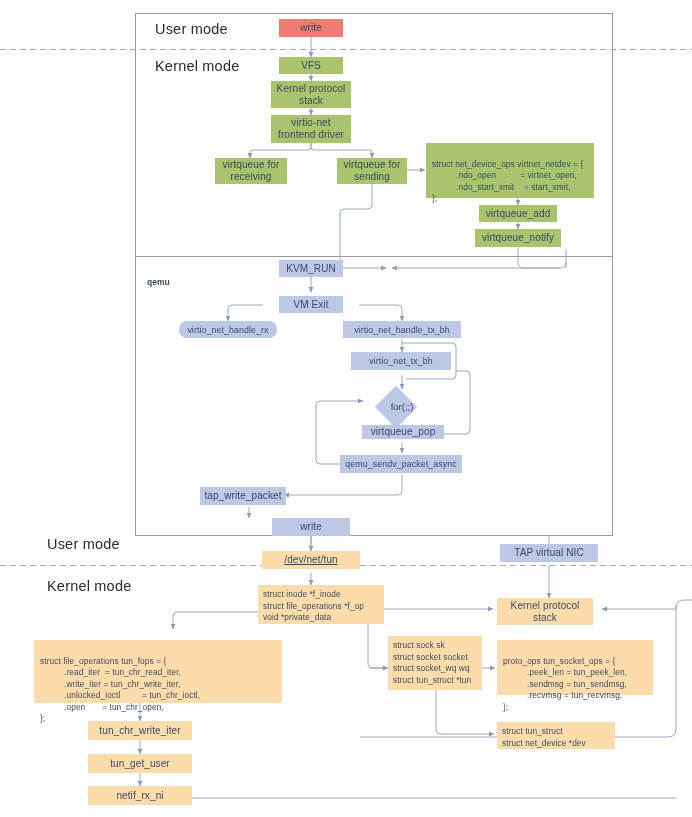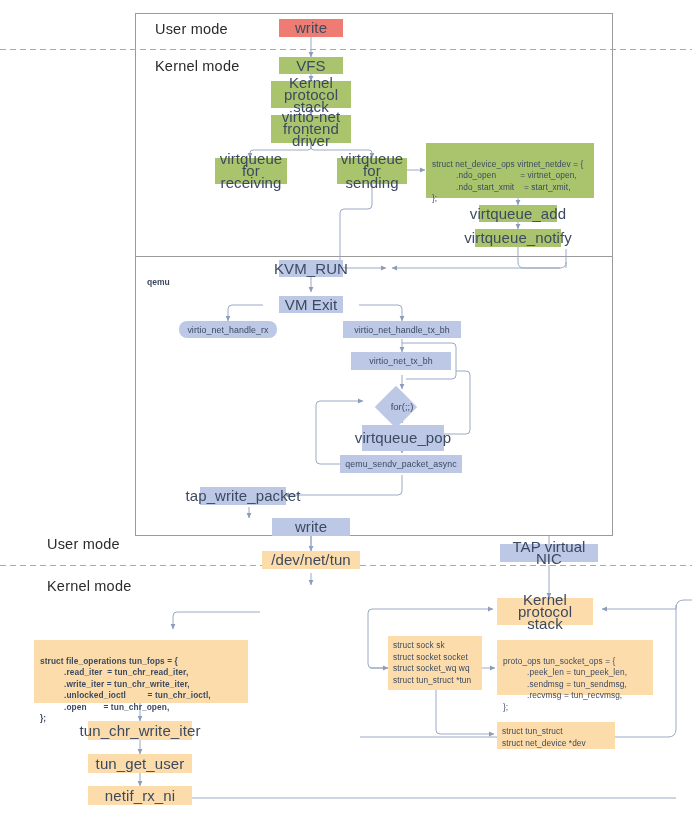--- a/index.html
+++ b/index.html
@@ -21,21 +21,21 @@
     pointer-events:none;
   }
   
   .node{
     position:absolute;
     box-sizing:border-box;
     display:flex;
     align-items:center;
     justify-content:center;
     text-align:center;
-    font-size:15px;
+    font-size:10px;
     line-height:12px;
     color:#3c4a60;
     letter-spacing:.1px;
     padding:2px 3px;
   }
   .green{background:#a9c46c;}
   .blue{background:#bcc8e6;}
   .red{background:#ef7c73;}
   .orange{background:#fcdcab;}
   .node.code{
@@ -231,34 +231,37 @@
 
   <div class="node blue" style="left:179px;top:321px;width:98px;height:17px;font-size:8.8px;border-radius:8px;">virtio_net_handle_rx</div>
 
   <div class="node blue" style="left:343px;top:321px;width:118px;height:17px;font-size:8.8px;">virtio_net_handle_tx_bh</div>
 
   <div class="node blue" style="left:351px;top:352px;width:100px;height:18px;font-size:8.8px;">virtio_net_tx_bh</div>
 
   <div class="diamond" style="left:381px;top:392px;width:30px;height:30px;"></div>
   <div class="diamond-label" style="left:372px;top:396px;width:60px;height:20px;">for(;;)</div>
 
-  <div class="node blue" style="left:362px;top:425px;width:82px;height:26px;">virtqueue_pop</div>
+  <div class="node blue" style="left:362px;top:425px;width:82px;height:14px;">virtqueue_pop</div>
 
   <div class="node blue" style="left:340px;top:455px;width:122px;height:18px;font-size:8.8px;">qemu_sendv_packet_async</div>
 
   <div class="node blue" style="left:200px;top:487px;width:86px;height:18px;">tap_write_packet</div>
 
   <div class="node blue" style="left:272px;top:518px;width:78px;height:18px;">write</div>
 
-  <div class="node orange" style="left:262px;top:551px;width:98px;height:18px;">/dev/net/tun</div>
+  <div class="node orange" style="left:262px;top:551px;width:98px;height:18px;text-decoration:underline;">/dev/net/tun</div>
 
   <div class="node blue" style="left:500px;top:544px;width:98px;height:18px;">TAP virtual NIC</div>
 
-
-  <div class="node orange code" style="left:34px;top:640px;width:214px;height:63px;font-weight:bold;">struct file_operations tun_fops = {
+  <div class="node orange leftal" style="left:258px;top:585px;width:126px;height:39px;">struct inode *f_inode
+struct file_operations *f_op
+void *private_data</div>
+
+  <div class="node orange code" style="left:34px;top:640px;width:248px;height:63px;">struct file_operations tun_fops = {
           .read_iter  = tun_chr_read_iter,
           .write_iter = tun_chr_write_iter,
           .unlocked_ioctl         = tun_chr_ioctl,
           .open       = tun_chr_open,
 };</div>
 
   <div class="node orange" style="left:88px;top:721px;width:104px;height:19px;">tun_chr_write_iter</div>
 
   <div class="node orange" style="left:88px;top:754px;width:104px;height:19px;">tun_get_user</div>
 

